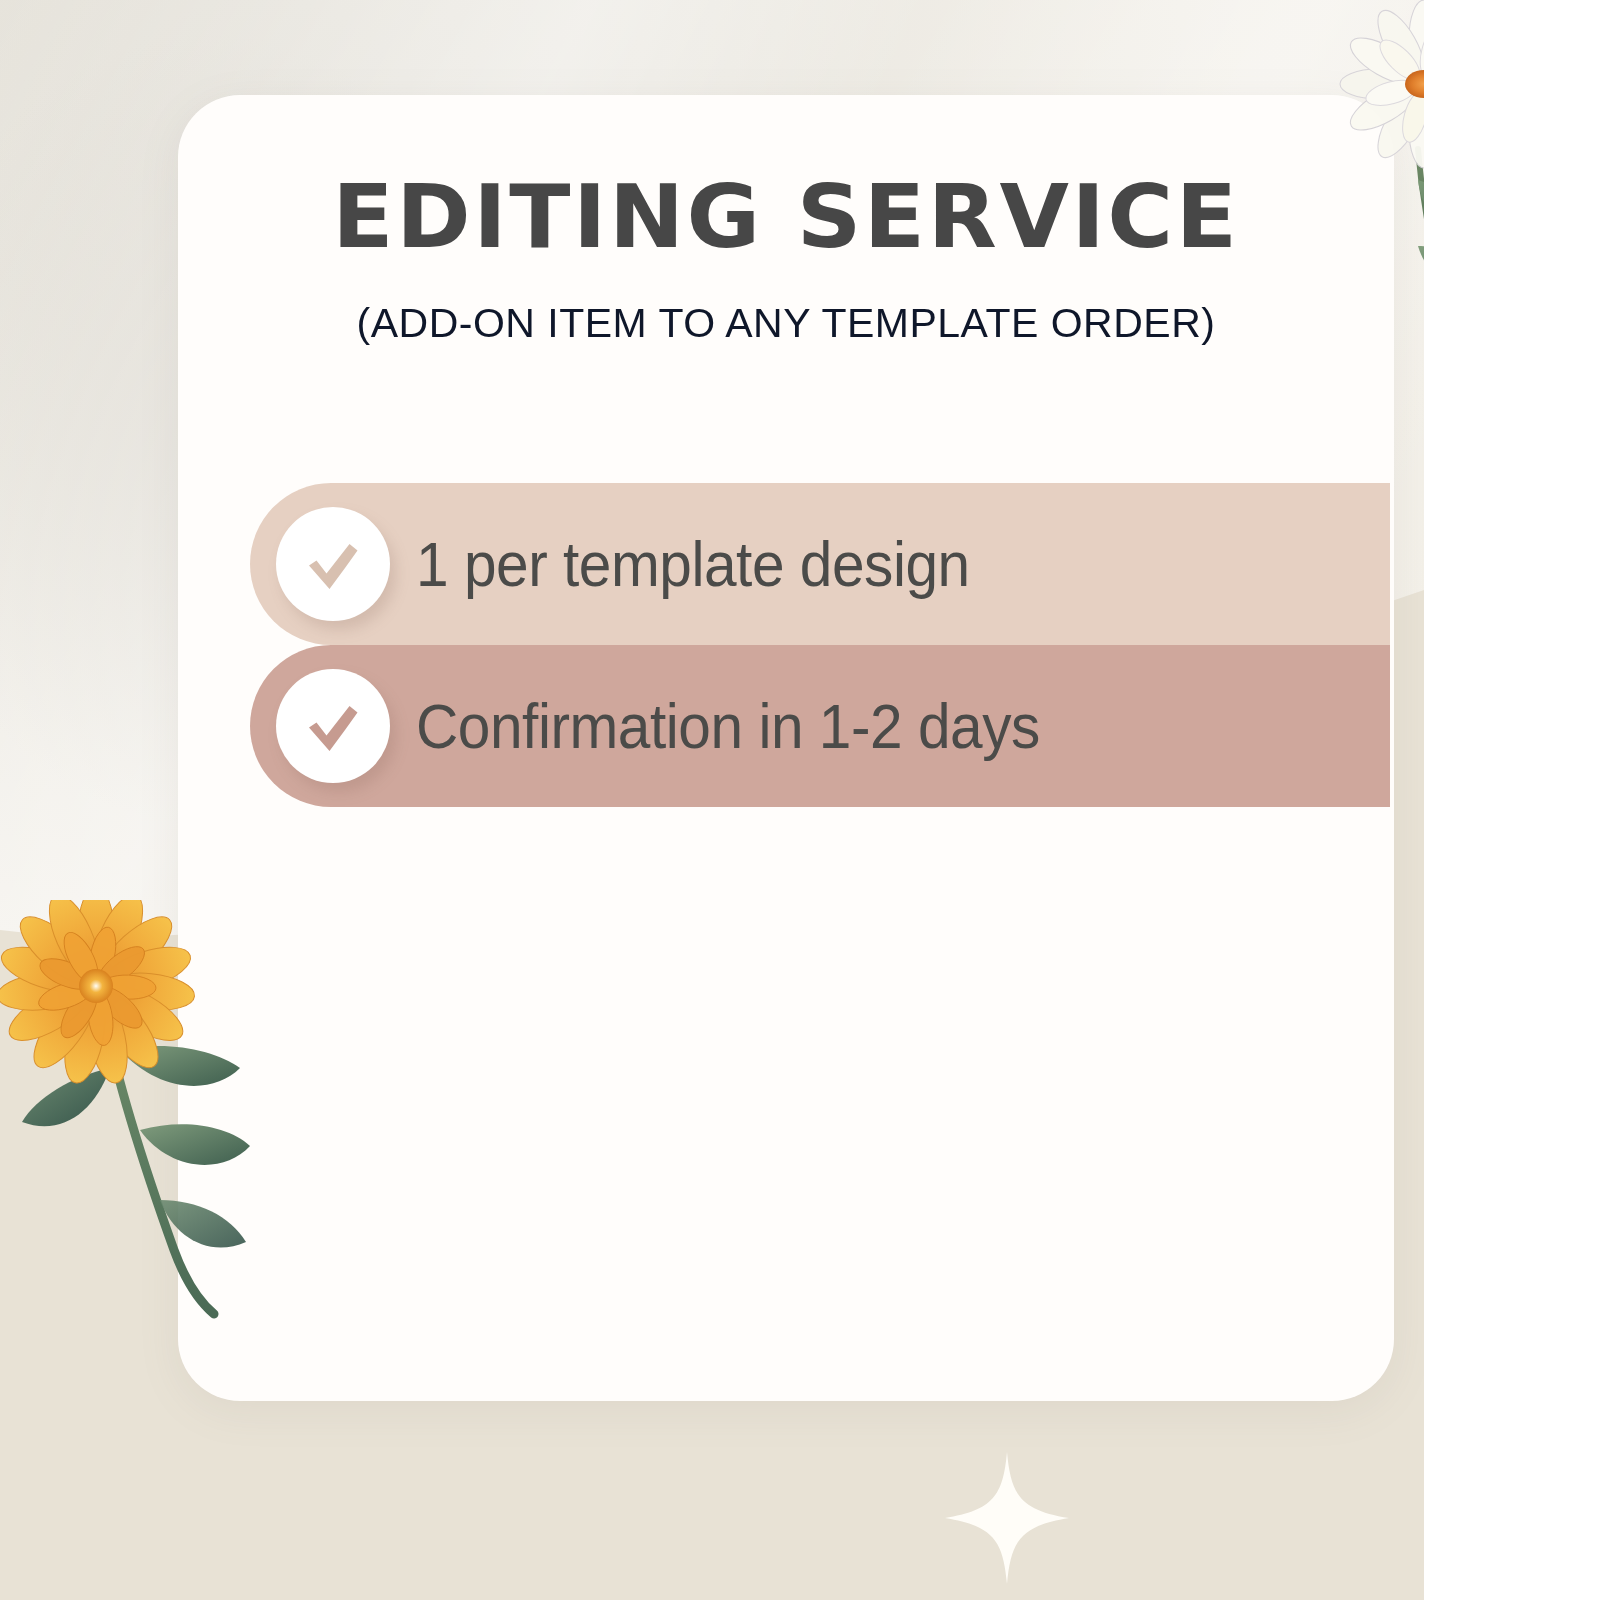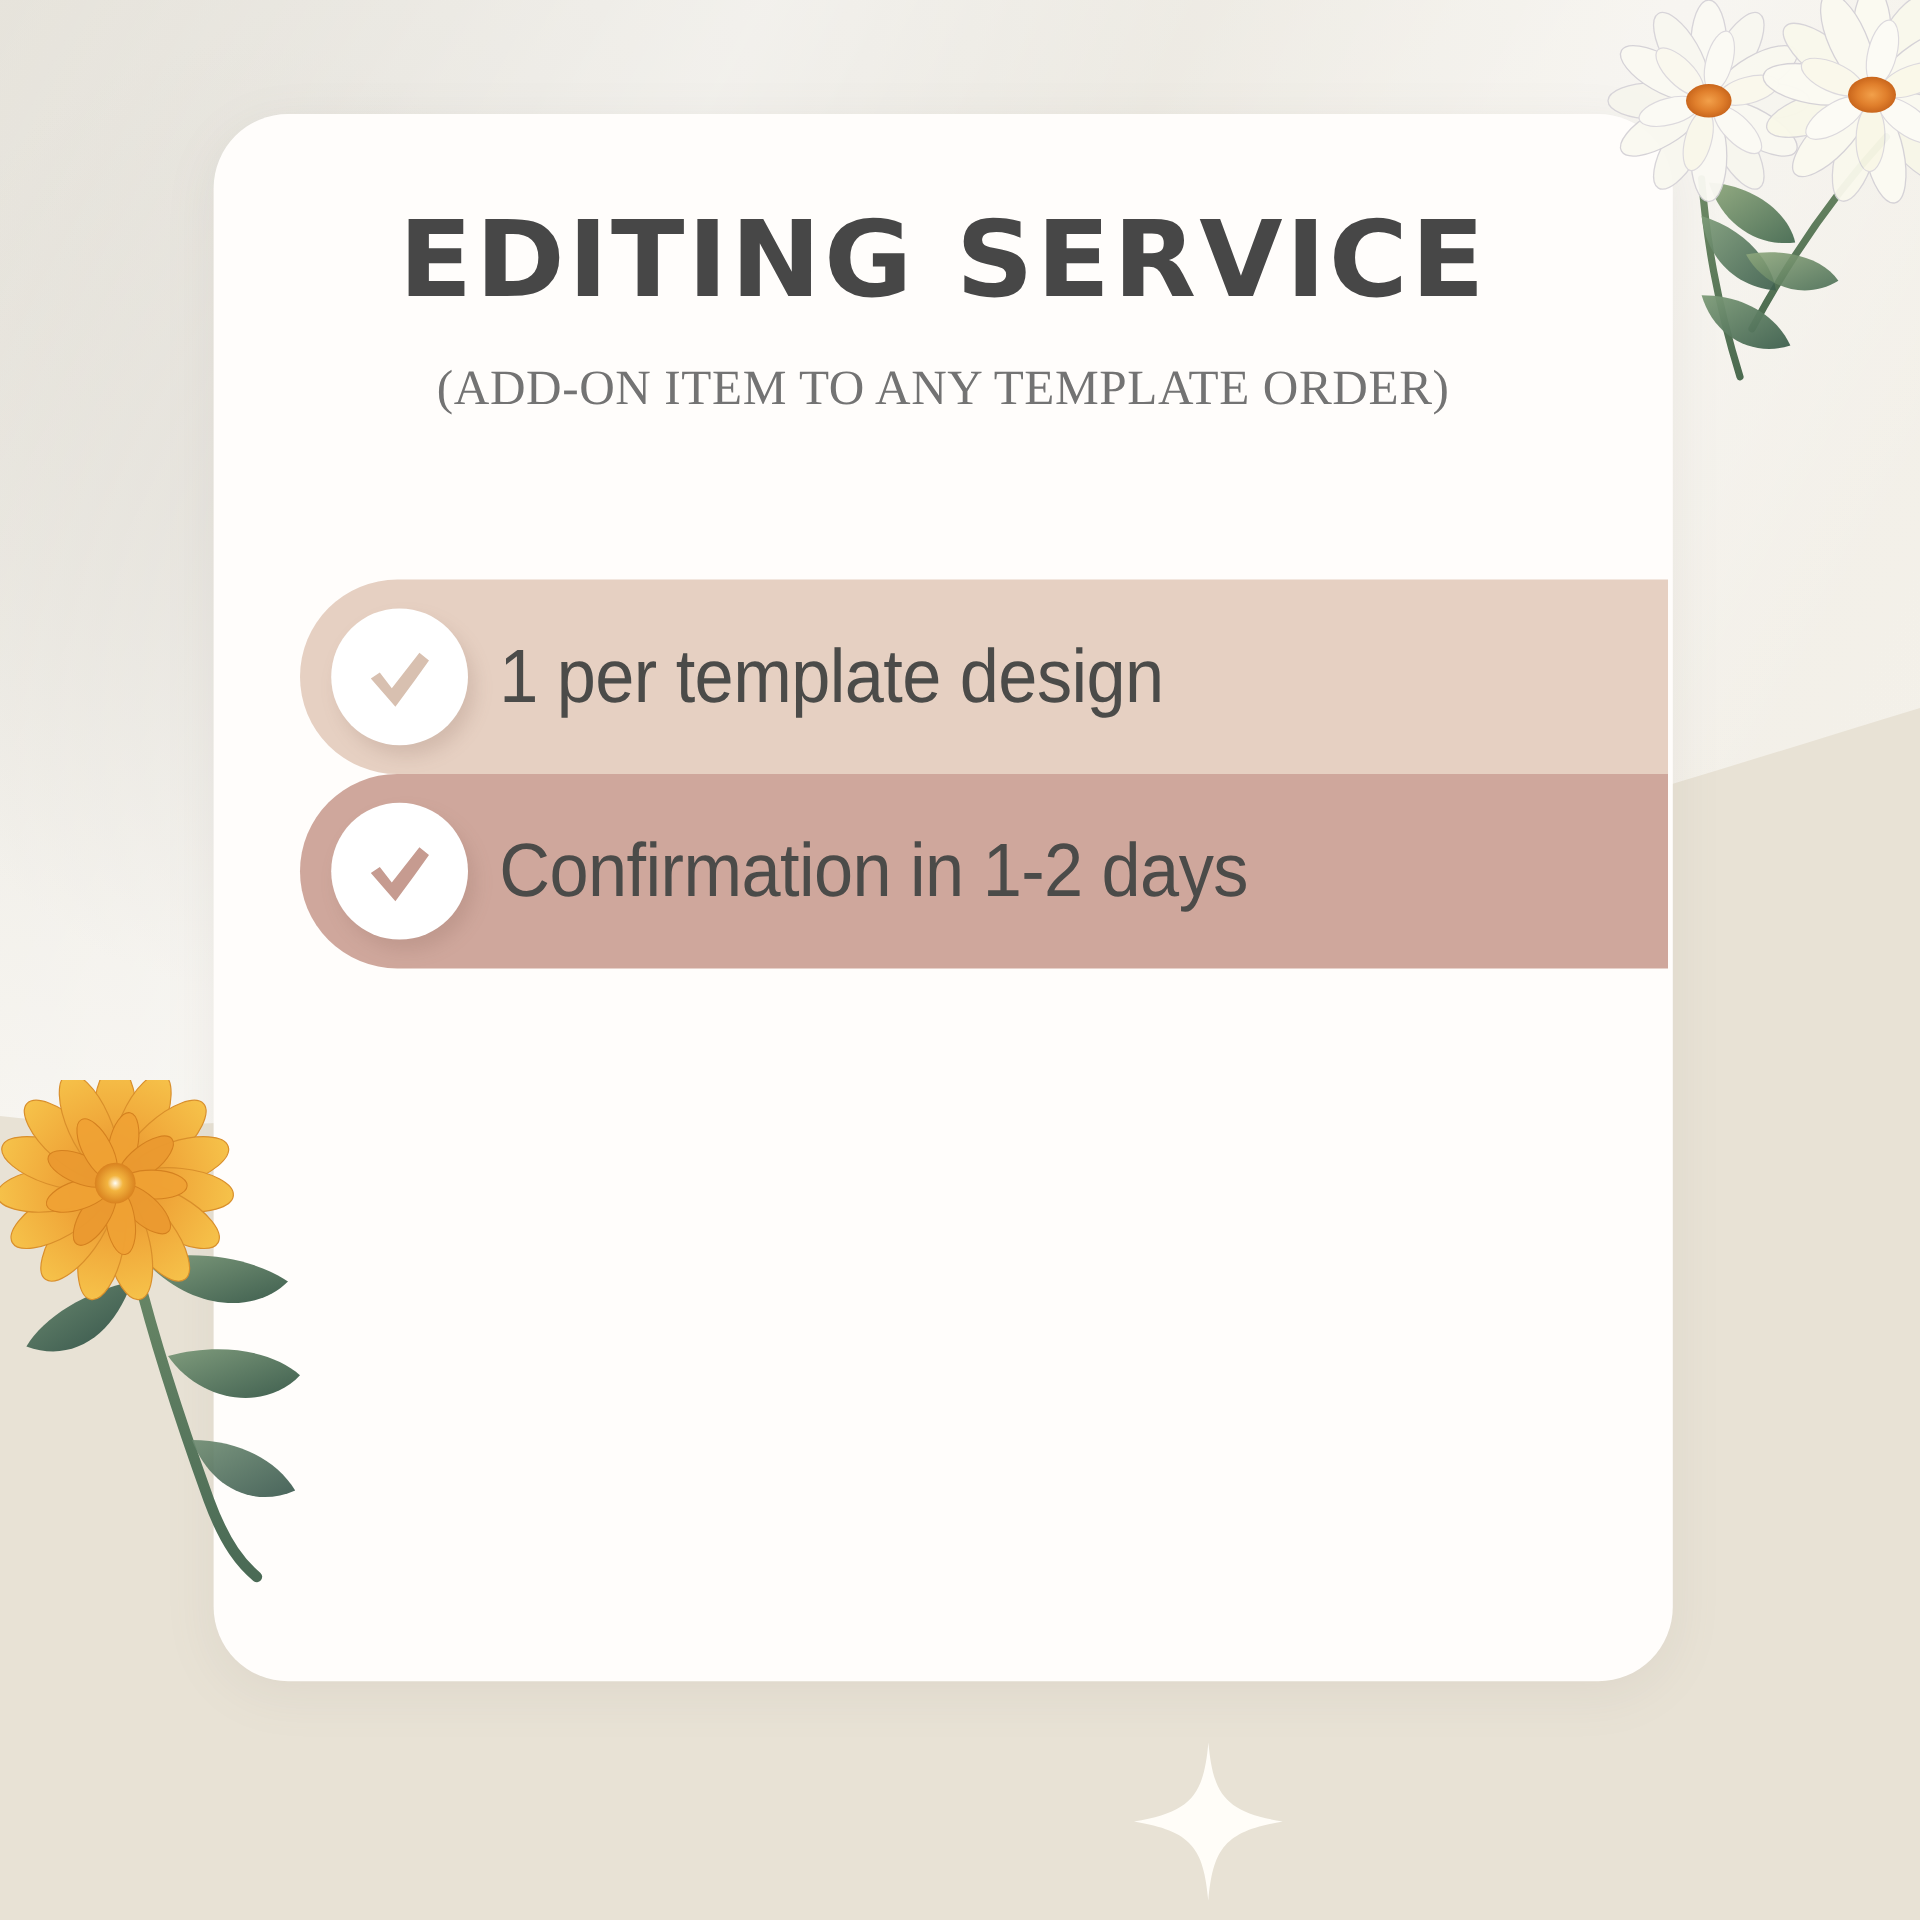--- a/index.html
+++ b/index.html
@@ -2,21 +2,21 @@
 <html><head>
 <meta charset="utf-8">
 <style>
   html, body {
     margin: 0;
     padding: 0;
     background: #ffffff;
   }
   #stage {
     position: relative;
-    width: 1600px;
+    width: 1424px;
     height: 1600px;
     overflow: hidden;
     font-family: "Liberation Sans", sans-serif;
     background: #efece4;
   }
 
   
   .bg-base {
     position: absolute;
     inset: 0;
@@ -70,25 +70,25 @@
     letter-spacing: 2.5px;
     color: #474747;
     line-height: 1;
     transform: scaleX(1.02);
   }
   .subtitle {
     position: absolute;
     left: 0; right: 0;
     top: 208px;
     text-align: center;
-    font-family: Liberation Serif, serif;
+    font-family: Liberation Sans, sans-serif;
     font-weight: 400;
     font-size: 41px;
     letter-spacing: 0.5px;
-    color: #737373;
+    color: #0f172a;
     line-height: 1;
   }
 
   
   .rows {
     position: absolute;
     left: 0;
     top: 388px;
     width: 100%;
   }

